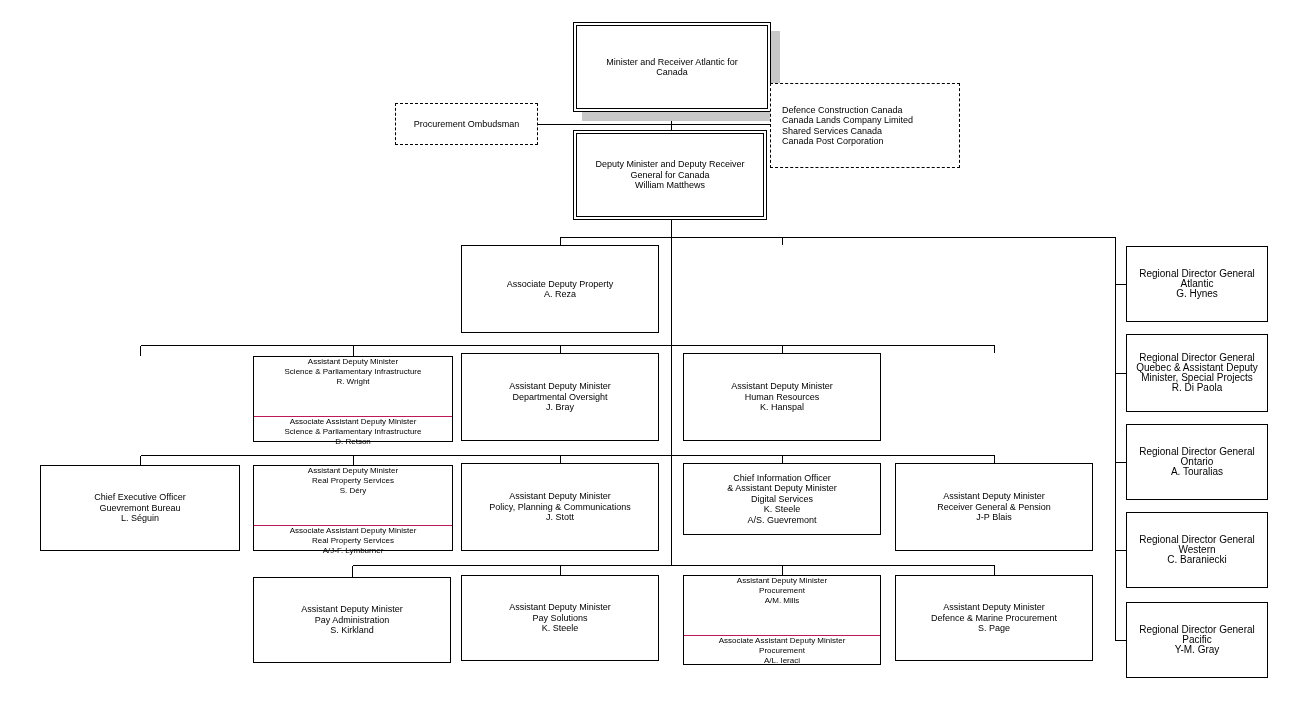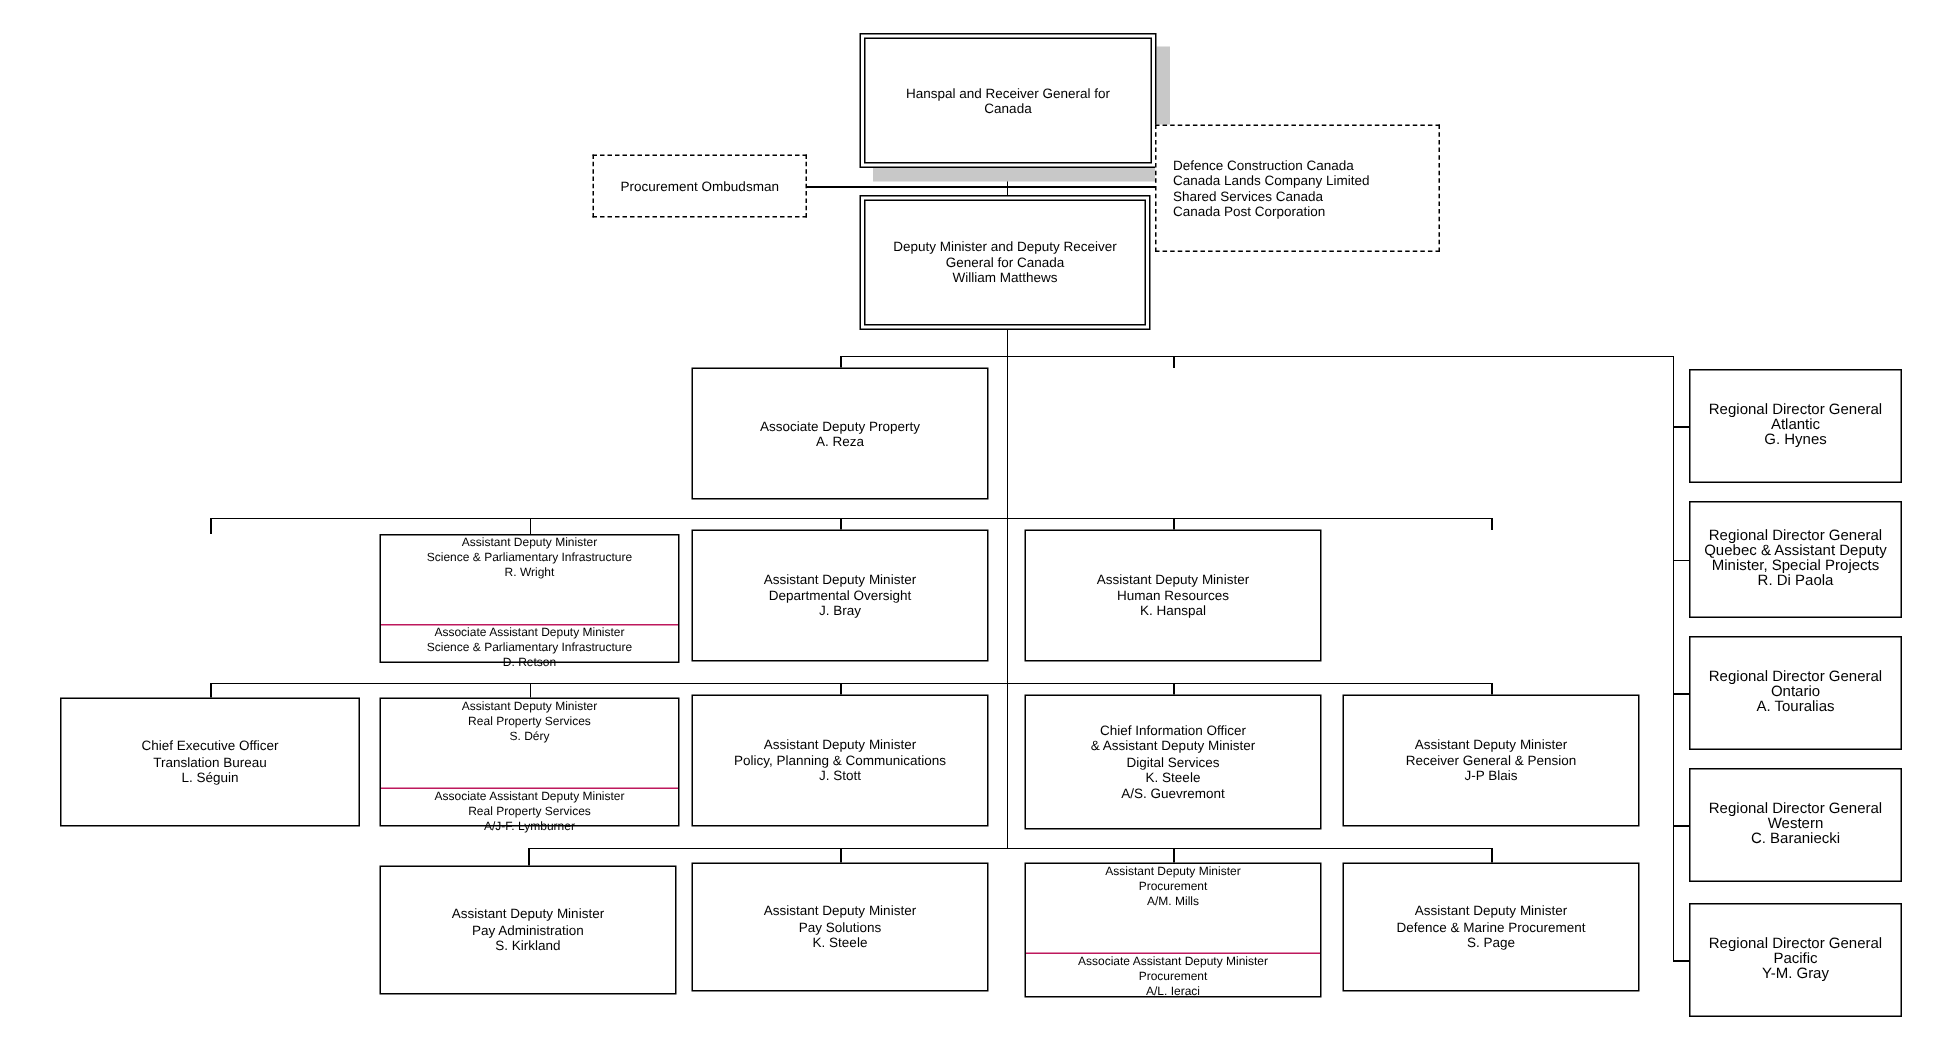--- a/index.html
+++ b/index.html
@@ -38,21 +38,21 @@
     <path d="M538 124.5 L793 124.5"></path>
     <path d="M671.5 220 L671.5 565.5"></path>
     <path d="M560.5 245 L560.5 237.5 L1115.5 237.5 M782.5 237.5 L782.5 245"></path>
     <path d="M1115.5 237.5 L1115.5 640.5 M1115.5 284.5 L1126 284.5 M1115.5 373.5 L1126 373.5 M1115.5 462.5 L1126 462.5 M1115.5 550.5 L1126 550.5 M1115.5 640.5 L1126 640.5"></path>
     <path d="M140.5 345.5 L994.5 345.5 M140.5 345.5 L140.5 356 M353.5 345.5 L353.5 356 M560.5 345.5 L560.5 353 M782.5 345.5 L782.5 353 M994.5 345.5 L994.5 353"></path>
     <path d="M140.5 455.5 L994.5 455.5 M140.5 455.5 L140.5 465 M353.5 455.5 L353.5 465 M560.5 455.5 L560.5 463 M782.5 455.5 L782.5 463 M994.5 455.5 L994.5 463"></path>
     <path d="M352.5 565.5 L994.5 565.5 M352.5 565.5 L352.5 577 M560.5 565.5 L560.5 575 M782.5 565.5 L782.5 575 M994.5 565.5 L994.5 575"></path>
   </svg>
 
   <div class="node double shadow" style="left:573px;top:22px;width:198px;height:90px">
-    <div class="txt">Hanspal and Receiver General for
+    <div class="txt">Minister and Receiver Atlantic for
 Canada</div>
   </div>
 
   <div class="node dashed" style="left:395px;top:103px;width:143px;height:42px">
     <div class="txt">Procurement Ombudsman</div>
   </div>
 
   <div class="node dashed leftalign" style="left:770px;top:83px;width:190px;height:85px">
     <div class="txt">Defence Construction Canada
 Canada Lands Company Limited
@@ -90,40 +90,40 @@
 
   <div class="node" style="left:683px;top:353px;width:198px;height:88px">
     <div class="txt">Assistant Deputy Minister
 Human Resources
 K. Hanspal</div>
   </div>
 
 
   <div class="node" style="left:40px;top:465px;width:200px;height:86px">
     <div class="txt">Chief Executive Officer
-Translation Bureau
+Guevremont Bureau
 L. Séguin</div>
   </div>
 
   <div class="node split tight" style="left:253px;top:465px;width:200px;height:86px">
     <div class="cell">Assistant Deputy Minister
 Real Property Services
 S. Déry</div>
     <div class="cell">Associate Assistant Deputy Minister
 Real Property Services
 A/J-F. Lymburner</div>
   </div>
 
   <div class="node" style="left:461px;top:463px;width:198px;height:88px">
     <div class="txt">Assistant Deputy Minister
 Policy, Planning &amp; Communications
 J. Stott</div>
   </div>
 
-  <div class="node" style="left:683px;top:463px;width:198px;height:90px">
+  <div class="node" style="left:683px;top:463px;width:198px;height:72px">
     <div class="txt">Chief Information Officer
 &amp; Assistant Deputy Minister
 Digital Services
 K. Steele
 A/S. Guevremont</div>
   </div>
 
   <div class="node" style="left:895px;top:463px;width:198px;height:88px">
     <div class="txt">Assistant Deputy Minister
 Receiver General &amp; Pension

